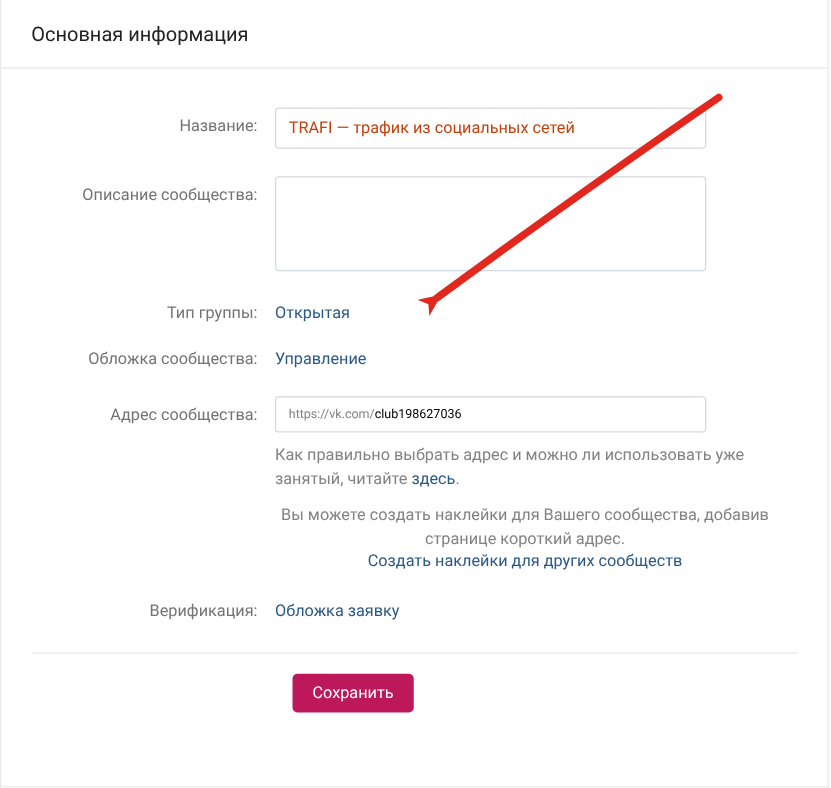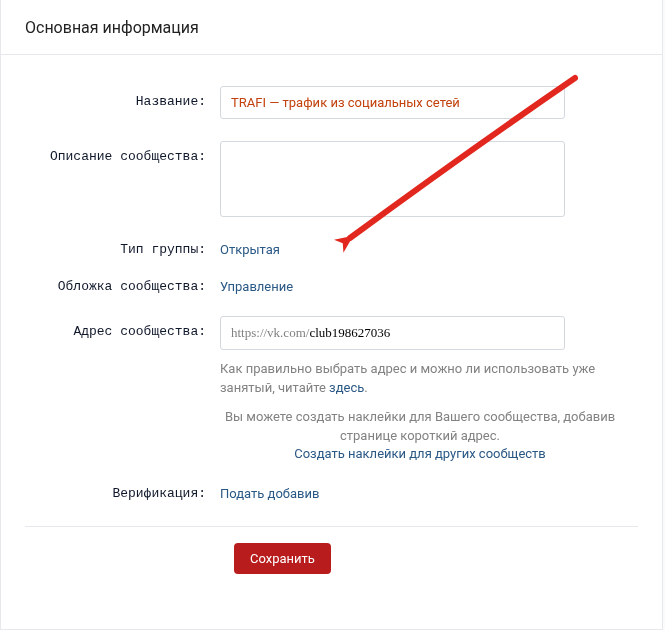--- a/index.html
+++ b/index.html
@@ -34,24 +34,23 @@
   .row {
     display: flex;
     align-items: flex-start;
     padding: 11px 0;
   }
   .label-col {
     width: 195px;
     text-align: right;
     padding-right: 14px;
     padding-top: 8px;
-    color: #0f172a;
-    font-size: 13px;
-    box-sizing: border-box;
-    font-family: Liberation Mono, monospace;
+    color: #737373;
+    font-size: 13px;
+    box-sizing: border-box;
   }
   .label-col.no-pad-top { padding-top: 0; }
   .field-col {
     flex: 1;
     min-width: 0;
   }
   input[type="text"], textarea {
     width: 345px;
     border: 1px solid #d3d9de;
     border-radius: 3px;
@@ -68,22 +67,21 @@
     line-height: 1.4;
   }
   .url-input {
     width: 345px;
     border: 1px solid #d3d9de;
     border-radius: 3px;
     padding: 8px 10px;
     box-sizing: border-box;
     display: flex;
     align-items: baseline;
-    font-size: 13px;
-    font-family: Liberation Serif, serif;
+    font-size: 10px;
   }
   .url-prefix { color: #828282; }
   .url-slug { color: #000; }
   .link {
     color: #2a5885;
     cursor: pointer;
     font-size: 13px;
   }
   .hint {
     color: #828282;
@@ -98,21 +96,21 @@
     border-top: 1px solid #e7e8ec;
     margin: 14px 0 0 0;
   }
   .button-row {
     padding: 16px 0 16px 0;
     margin-left: 195px;
     padding-left: 14px;
     box-sizing: border-box;
   }
   .btn-primary {
-    background: #b91c1c;
+    background: #be185d;
     color: #fff;
     border: none;
     border-radius: 4px;
     padding: 8px 16px;
     font-size: 13px;
     cursor: pointer;
     font-family: inherit;
   }
   
   .arrow-svg {
@@ -171,21 +169,21 @@
         <div class="hint">
           <span>Вы можете создать наклейки для Вашего сообщества, добавив странице короткий адрес.</span><br>
           <span class="link">Создать наклейки для других сообществ</span>
         </div>
       </div>
     </div>
 
     <div class="row">
       <div class="label-col no-pad-top">Верификация:</div>
       <div class="field-col">
-        <span class="link">Подать добавив</span>
+        <span class="link">Обложка заявку</span>
       </div>
     </div>
 
     <div class="divider"></div>
 
     <div class="button-row">
       <button class="btn-primary">Сохранить</button>
     </div>
 
   </div>

